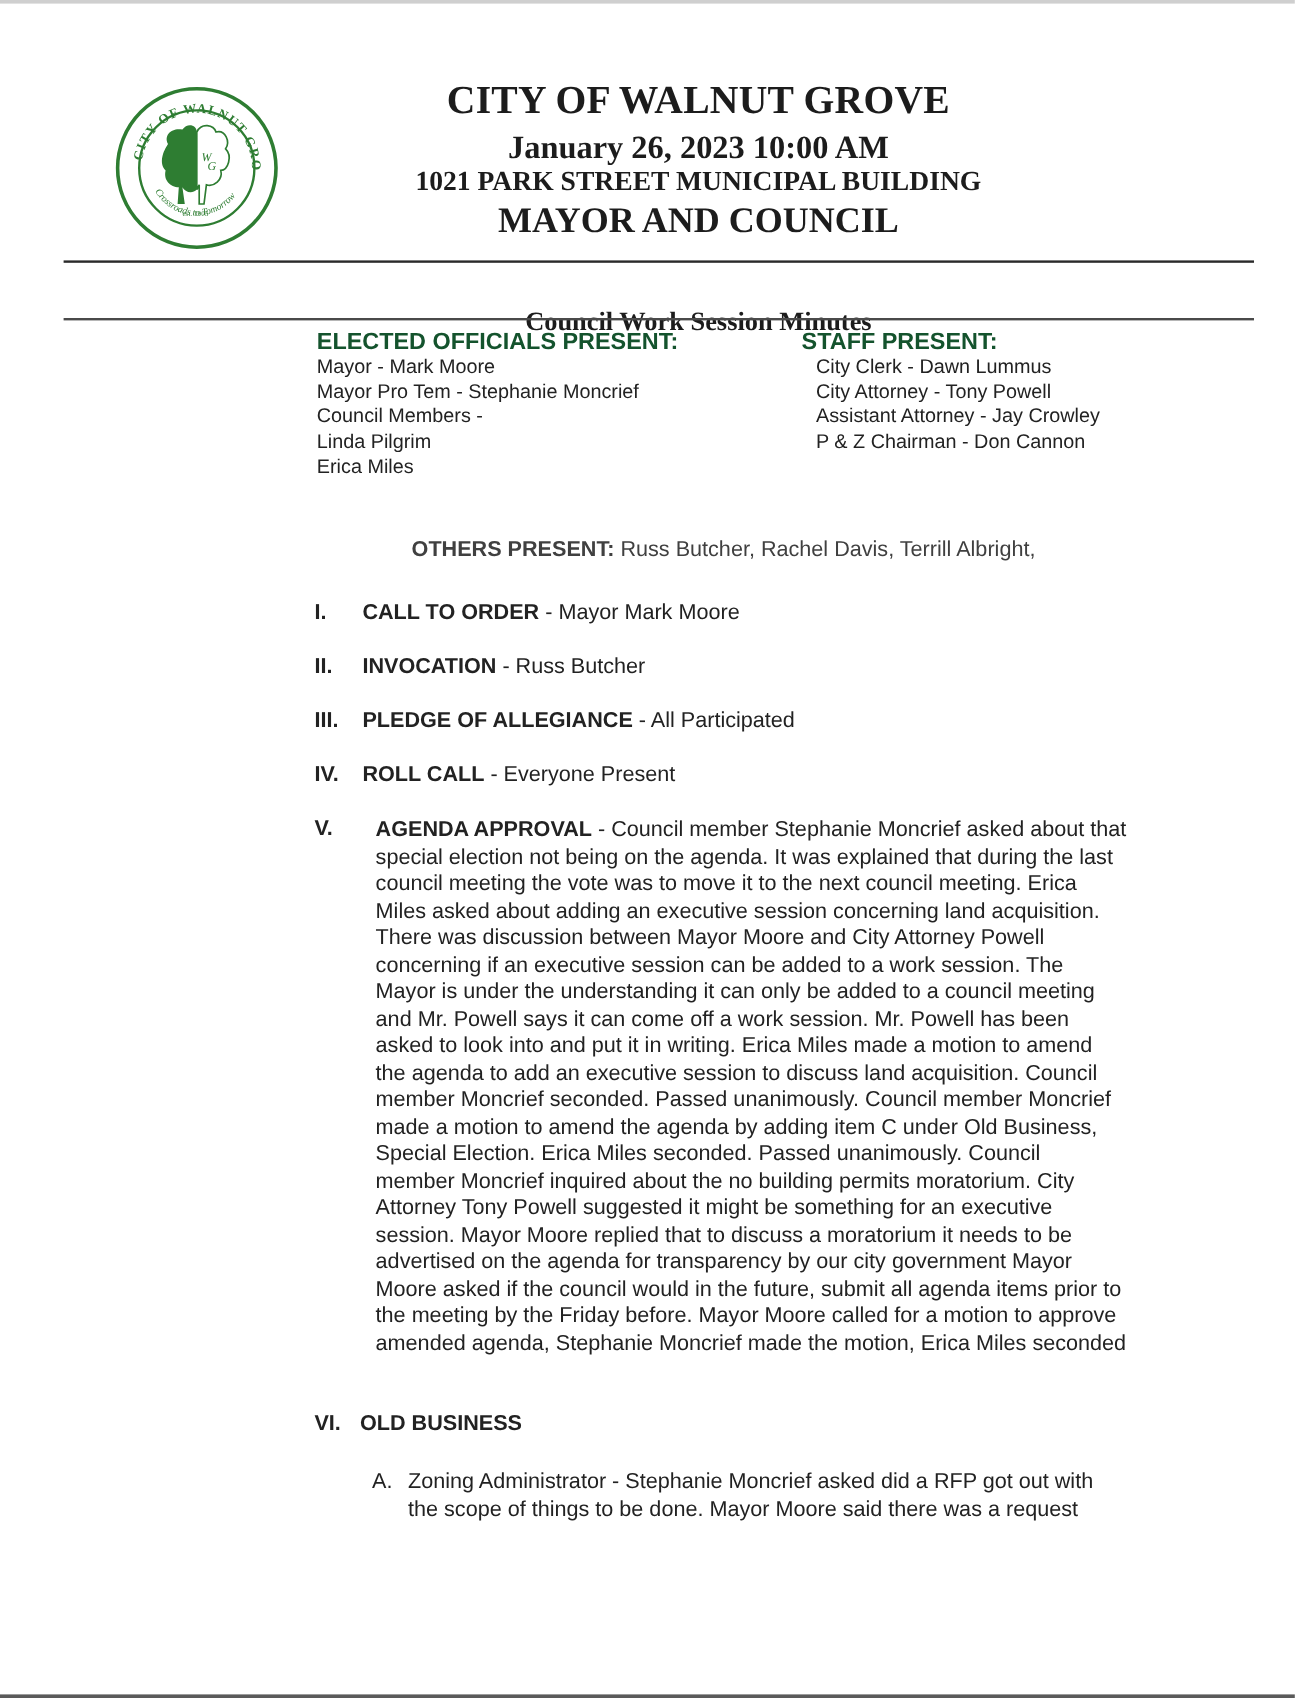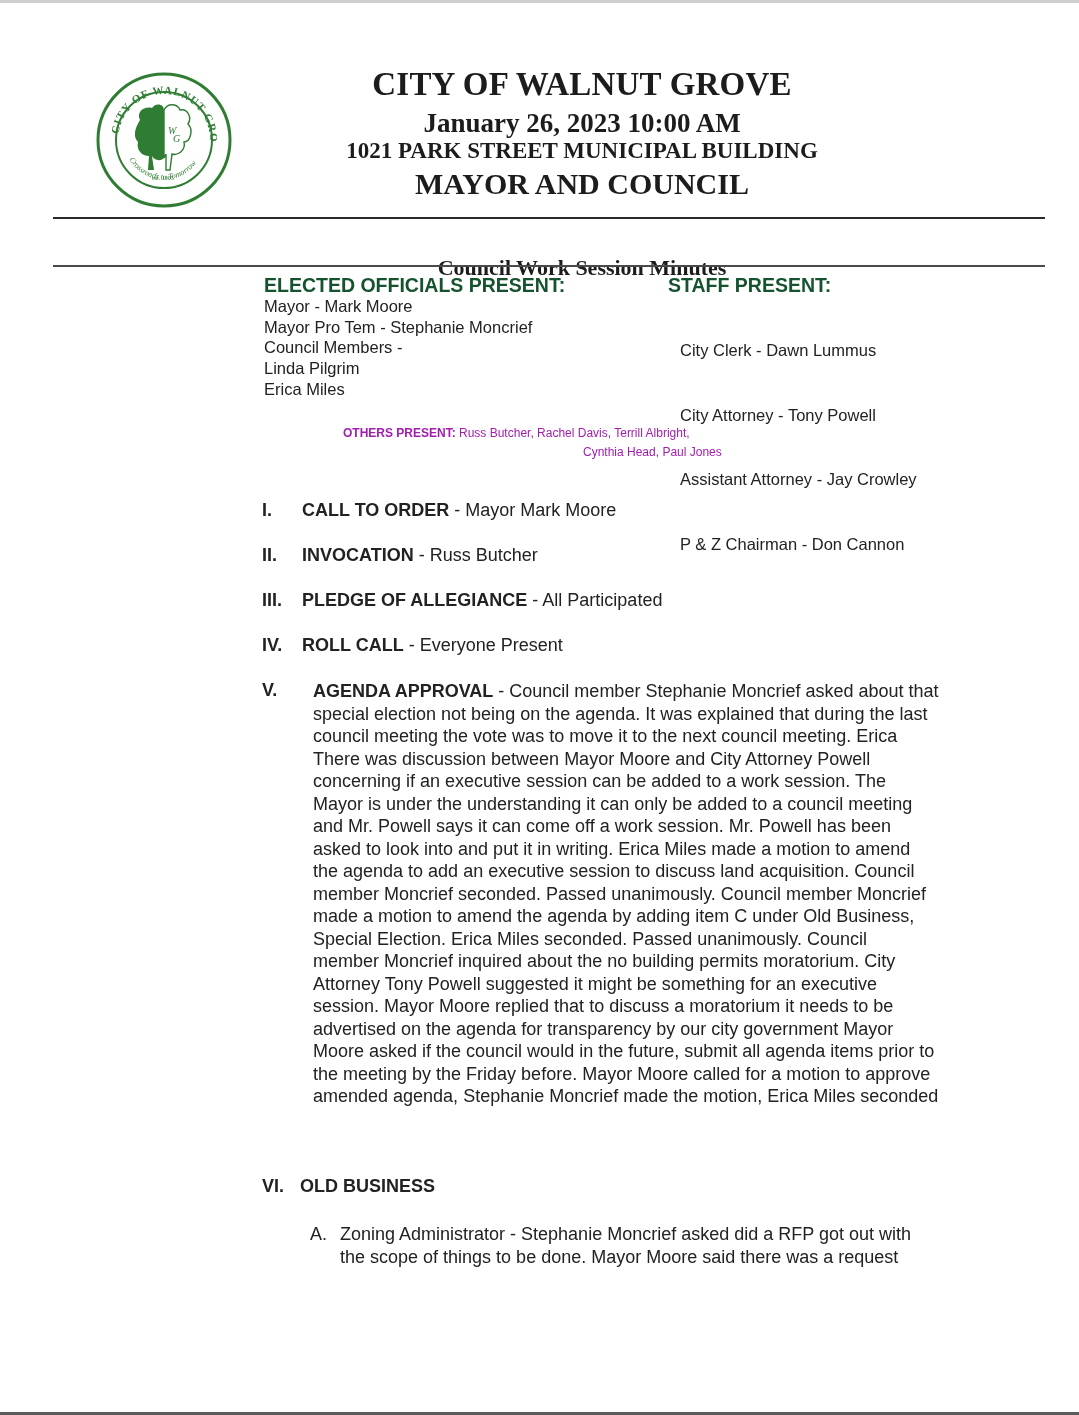--- a/index.html
+++ b/index.html
@@ -24,23 +24,23 @@
     .rule2 { top: 265px; height: 2px; background: #4a4a4a; }
 
     .subtitle { position: absolute; left: 250px; width: 664px; top: 224px; text-align: center;
                 font-family: "Liberation Serif", serif; font-weight: bold; font-size: 22px; color: #1c1c1c; margin-top: 31px; }
 
     .sans { font-family: "Liberation Sans", sans-serif; }
     .col { position: absolute; top: 274px; font-size: 16.5px; line-height: 20.7px; color: #222; }
     .col-left { left: 264px; }
     .col-right { left: 668px; }
     .col-head { font-weight: bold; font-size: 19.5px; line-height: 22px; color: #14532d; }
-    .col-right .item { padding-left: 12px; margin-top: 44px; }
+    .col-right .item { padding-left: 12px; }
 
-    .others { position: absolute; left: 343px; top: 424px; font-size: 12px; line-height: 19px; color: #a21caf; }
+    .others { position: absolute; left: 343px; top: 448px; font-size: 18px; line-height: 19px; color: #404040; }
     .others .lbl { font-weight: bold; }
     .others .line2 { padding-left: 240px; }
 
     .agenda { position: absolute; left: 262px; width: 730px; font-size: 18px; color: #222; }
     .agenda .num { position: absolute; left: 0; top: 0; font-weight: bold; }
     .agenda .txt { position: absolute; left: 40px; top: 0; width: 690px; }
     .agenda .hd { font-weight: bold; }
     .para { line-height: 22.5px; }
 
     .sub { position: absolute; left: 310px; width: 680px; font-size: 18px; line-height: 22.5px; color: #222; }
@@ -97,21 +97,20 @@
 <div class="col col-right sans">
   <div class="col-head">STAFF PRESENT:</div>
   <div class="item">City Clerk - Dawn Lummus</div>
   <div class="item">City Attorney - Tony Powell</div>
   <div class="item">Assistant Attorney - Jay Crowley</div>
   <div class="item">P &amp; Z Chairman -  Don Cannon</div>
 </div>
 
 <div class="others sans">
   <div><span class="lbl">OTHERS PRESENT:</span><span> Russ Butcher, Rachel Davis, Terrill Albright,</span></div>
-  <div class="line2">Cynthia Head, Paul Jones</div>
 </div>
 
 <div class="agenda sans" style="top:500px;">
   <span class="num">I.</span>
   <span class="txt"><span class="hd">CALL TO ORDER</span><span> - Mayor Mark Moore</span></span>
 </div>
 <div class="agenda sans" style="top:545px;">
   <span class="num">II.</span>
   <span class="txt"><span class="hd">INVOCATION</span><span> - Russ Butcher</span></span>
 </div>
@@ -123,20 +122,21 @@
   <span class="num">IV.</span>
   <span class="txt"><span class="hd">ROLL CALL</span><span> - Everyone Present</span></span>
 </div>
 
 <div class="agenda sans" style="top:680px;">
   <span class="num">V.</span>
   <div class="txt para" style="left:51px;">
     <div><span class="hd">AGENDA APPROVAL</span><span> - Council member Stephanie Moncrief asked about that</span></div>
     <div>special election not being on the agenda.  It was explained that during the last</div>
     <div>council meeting the vote was to move it to the next council meeting.   Erica</div>
+    <div>Miles asked about adding an executive session concerning land acquisition.</div>
     <div>There was discussion between Mayor Moore and City Attorney Powell</div>
     <div>concerning if an executive session can be added to a work session.  The</div>
     <div>Mayor is under the understanding it can only be added to a council meeting</div>
     <div>and Mr. Powell says it can come off a work session.   Mr. Powell has been</div>
     <div>asked to look into and put it in writing.  Erica Miles made a motion to amend</div>
     <div>the agenda to add an executive session to discuss land acquisition.  Council</div>
     <div>member Moncrief seconded.  Passed unanimously.  Council member Moncrief</div>
     <div>made a motion to amend the agenda by adding item C under Old Business,</div>
     <div>Special Election.  Erica Miles seconded.  Passed unanimously.  Council</div>
     <div>member Moncrief inquired about the no building permits moratorium.  City</div>

